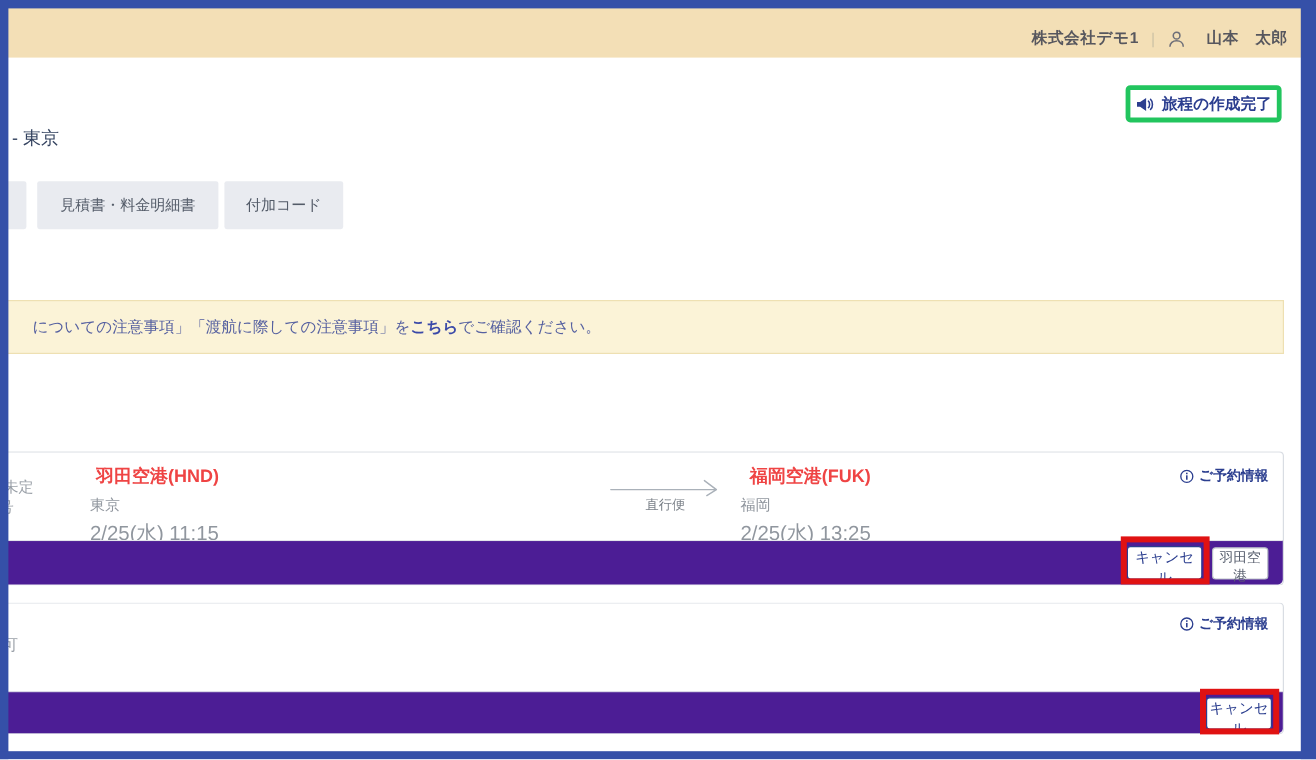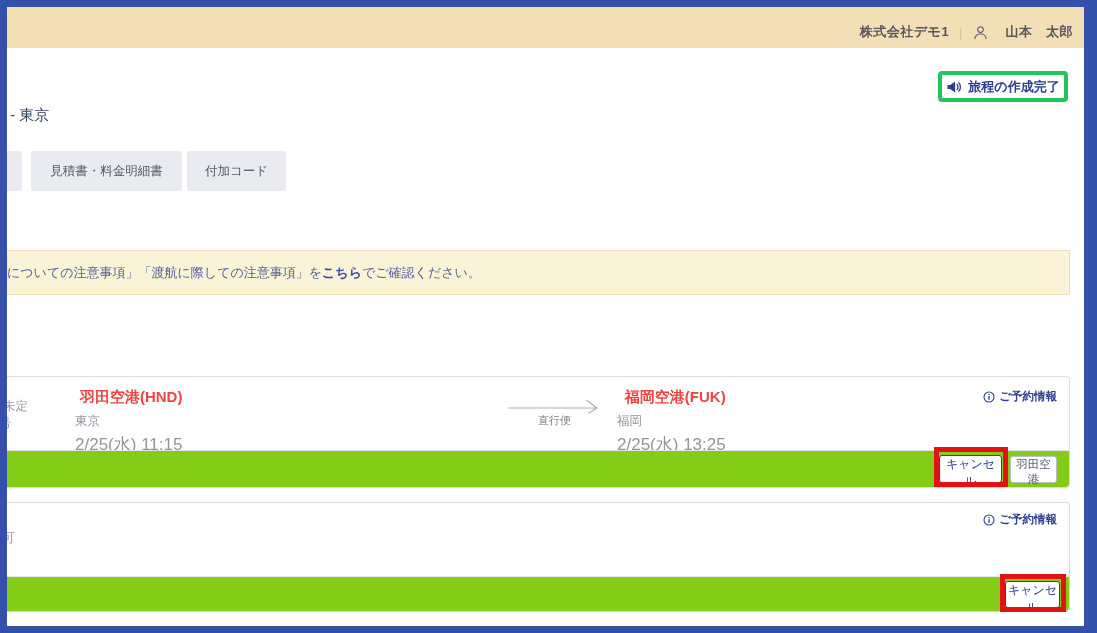--- a/index.html
+++ b/index.html
@@ -51,35 +51,35 @@
     font-size:12.5px; color:#535b68; border-radius:2px; cursor:pointer;
     white-space:nowrap;
   }
   #tab-partial { left:0; width:22px; }
   #tab-quote   { left:31px; width:151px; }
   #tab-addon   { left:187px; width:99px; }
   
   #notice {
     position:absolute; left:0; top:250px; width:1070px; height:45px;
     background:#fbf3d7; border:1px solid #eee0b2; border-left:none;
-    display:flex; align-items:center; padding-left:7px;
+    display:flex; align-items:center; padding-left:27px;
     font-size:13px; color:#5560a0; white-space:nowrap; overflow:hidden;
   }
   #notice .notice-link { color:#3a49a8; font-weight:bold; cursor:pointer; }
   
   .card {
     position:absolute; left:0; width:1070px; background:#fff;
     border:1px solid #d9dde3; border-left:none;
     border-radius:0 4px 4px 0;
   }
   #card-1 { top:376px; height:112px; }
   #card-2 { top:502px; height:110px; }
   .card-footer {
     position:absolute; left:0; right:0; bottom:0;
-    background:#84cc16; border-top:1px solid #e2e5ea;
+    background:#4c1d95; border-top:1px solid #e2e5ea;
     display:flex; align-items:center; justify-content:flex-end; gap:8px;
     border-radius:0 0 4px 0;
   }
   #card-1 .card-footer { height:37px; padding-right:12px; }
   #card-2 .card-footer { height:35px; padding-right:9px; }
   .frag { position:absolute; color:#9aa0a8; font-size:12.5px; white-space:nowrap; }
   .airport-block { position:absolute; top:11px; }
   .airport-name { font-size:15px; font-weight:bold; color:#ef4444; white-space:nowrap;text-align:right; }
   .airport-city { font-size:12.5px; color:#90969e; margin-top:6px; }
   .airport-time { font-size:17px; color:#90969e; margin-top:3px; }

